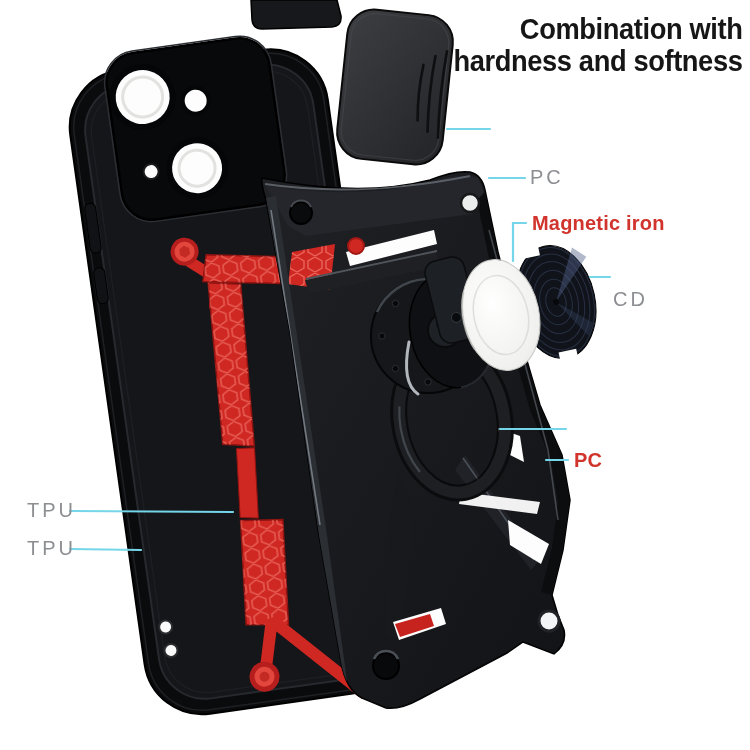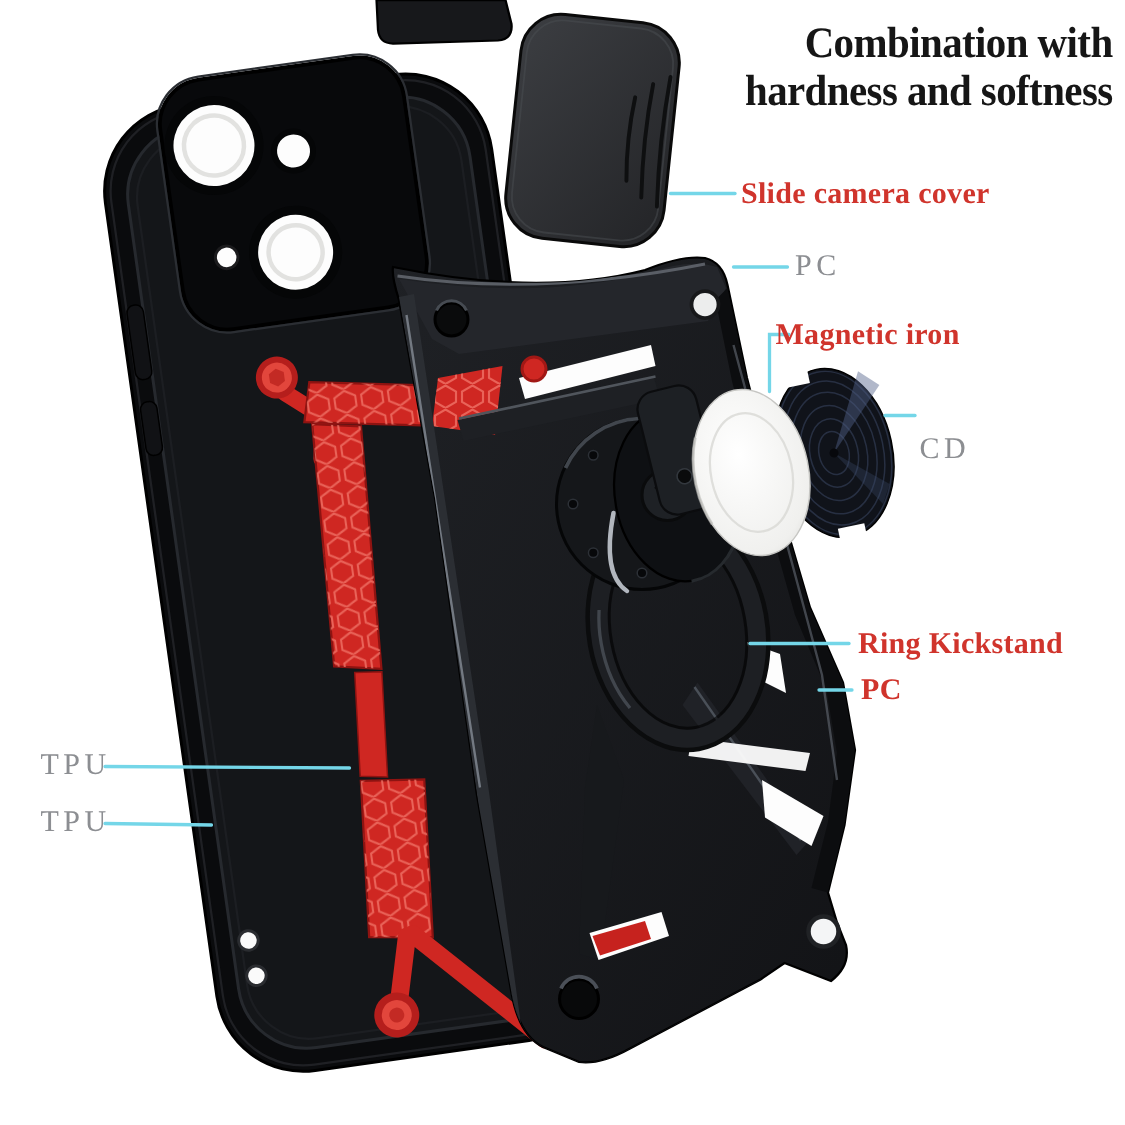--- a/index.html
+++ b/index.html
@@ -1,27 +1,27 @@
 <!DOCTYPE html>
 <html><head>
 <meta charset="utf-8">
 <style>
   html,body{margin:0;padding:0;background:#ffffff;}
   #stage{position:relative;width:750px;height:750px;background:#ffffff;overflow:hidden;
-         font-family:Liberation Serif, serif;}
+         font-family:Liberation Sans, sans-serif;}
   #art{position:absolute;left:0;top:0;}
   .lbl{position:absolute;white-space:nowrap;line-height:1;}
   .lbl.red{color:#d0342c;font-weight:700;font-size:20px;letter-spacing:.2px;}
   .lbl.gray{color:#8c8e92;font-weight:400;font-size:20px;letter-spacing:3px;}
   #title{position:absolute;top:14px;right:8px;text-align:right;color:#161616;
          font-weight:700;font-size:29px;line-height:1.1;letter-spacing:-.4px;
          transform:scaleX(.94);transform-origin:100% 0;}
   .pos-slide{left:494px;top:119px;}
   .pos-pc-top{left:530px;top:167px;}
-  .pos-magiron{left:517px;top:213px;}
+  .pos-magiron{left:532px;top:213px;}
   .pos-cd{left:613px;top:267px;margin-top:22px;}
   .pos-ring{left:572px;top:419px;}
   .pos-pc-bottom{left:574px;top:450px;}
   .pos-tpu-top{left:27px;top:500px;}
   .pos-tpu-bottom{left:27px;top:538px;}
 </style>
 </head>
 <body>
 
 <div id="stage">
@@ -234,22 +234,20 @@
     <path d="M70,511 L233,512"></path>
     <path d="M70,549 L141,550"></path>
   </g>
 </svg>
 
 <div id="title">
   <div>Combination with</div>
   <div>hardness and softness</div>
 </div>
 
-<div class="lbl red pos-slide">Slide camera cover</div>
 <div class="lbl gray pos-pc-top">PC</div>
 <div class="lbl red pos-magiron">Magnetic iron</div>
 <div class="lbl gray pos-cd">CD</div>
-<div class="lbl red pos-ring">Ring Kickstand</div>
 <div class="lbl red pos-pc-bottom">PC</div>
 <div class="lbl gray pos-tpu-top">TPU</div>
 <div class="lbl gray pos-tpu-bottom">TPU</div>
 
 </div>
 
 </body></html>

